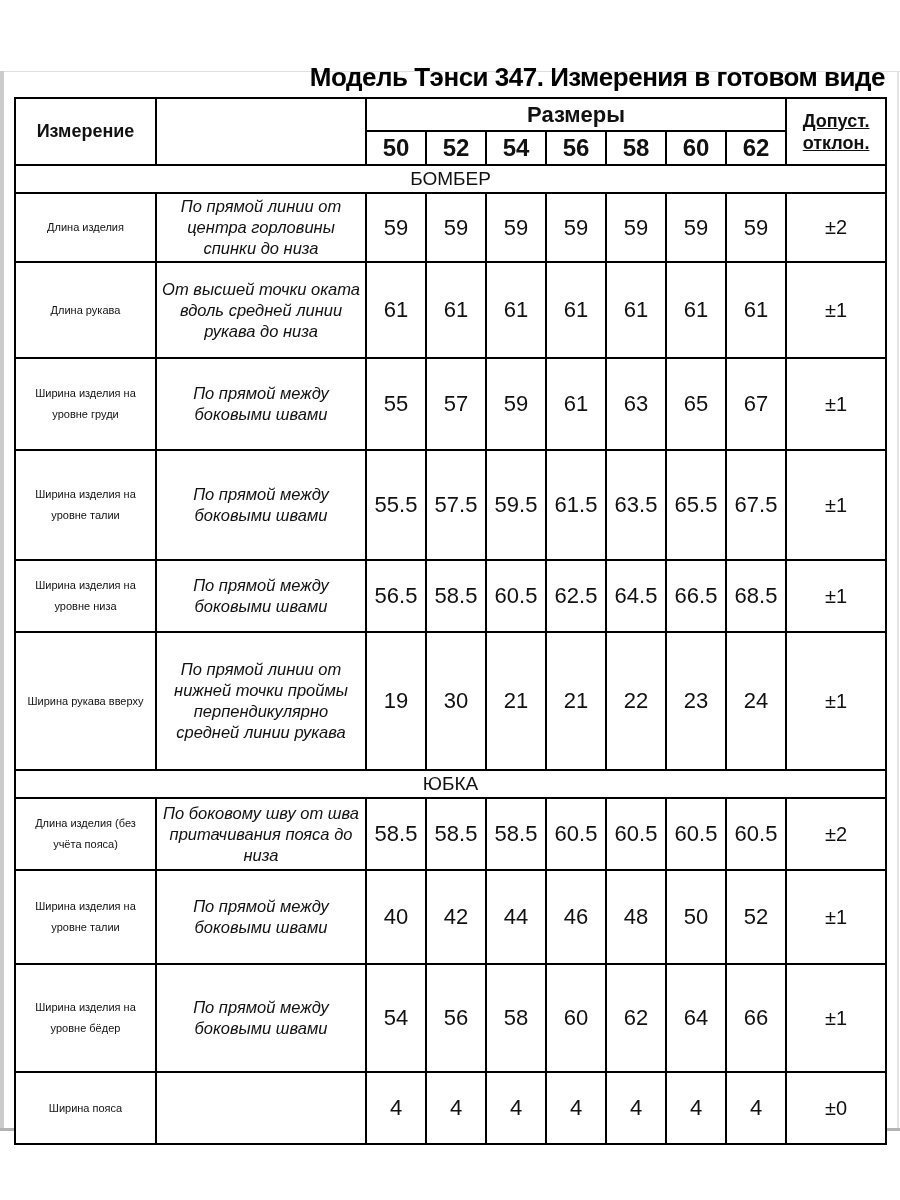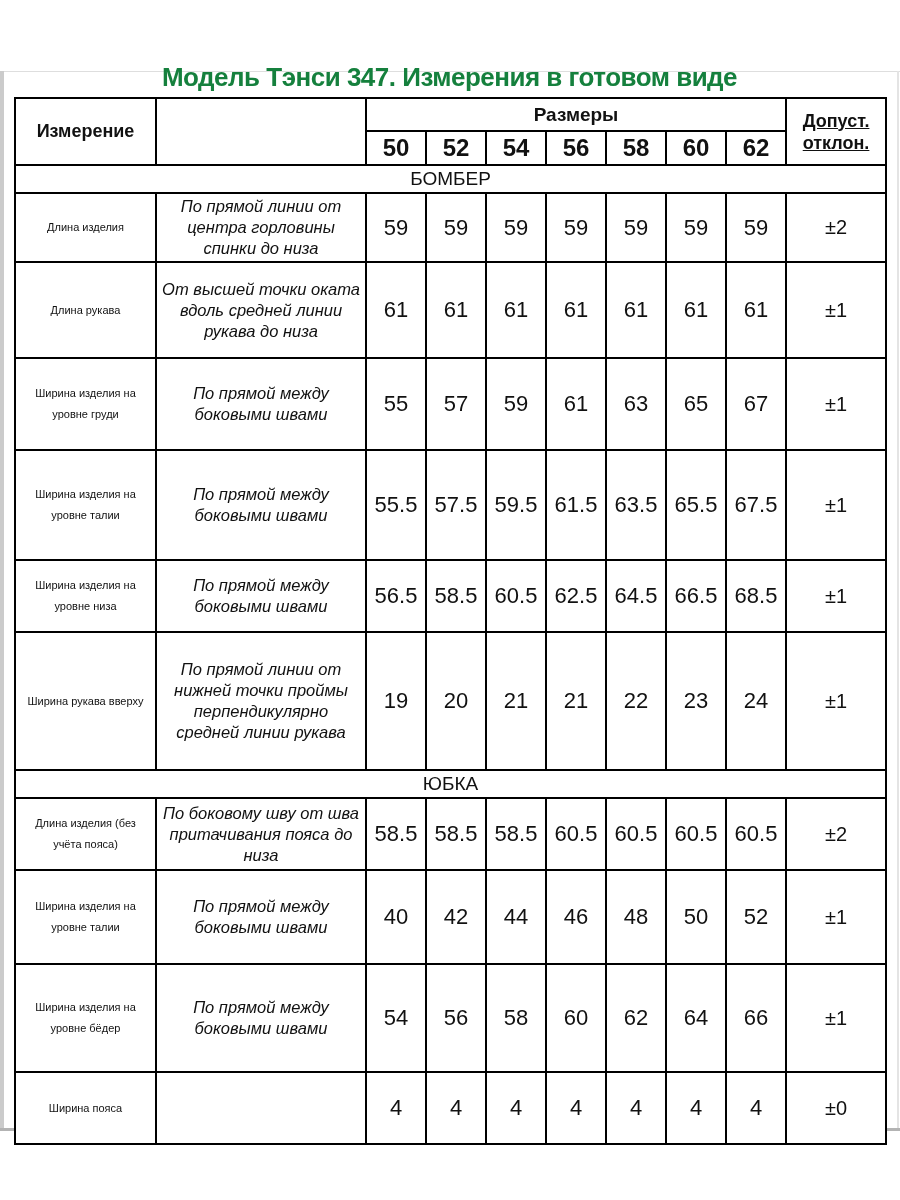--- a/index.html
+++ b/index.html
@@ -13,45 +13,45 @@
   }
   
   .edge-top    { position: absolute; left: 0; top: 71px; width: 900px; height: 1px; background: #dedede; }
   .edge-left   { position: absolute; left: 0; top: 71px; width: 4px;  height: 1060px; background: #cbcbcb; }
   .edge-right  { position: absolute; left: 897px; top: 71px; width: 2px; height: 1060px; background: #e4e4e4; }
   .edge-bottom { position: absolute; left: 0; top: 1128px; width: 900px; height: 3px; background: #b3b3b3; }
 
   .page-title {
     position: absolute;
     top: 62px; left: 14px; width: 871px;
-    text-align: center;
+    text-align: right;
     font-size: 26px;
     font-weight: bold;
     letter-spacing: -0.5px;
-    color: #15803d;
+    color: #000000;
   }
 
   table.measure-table {
     position: absolute;
     top: 97px; left: 14px;
     width: 871px;
     table-layout: fixed;
     border-collapse: collapse;
     background: #fff;
   }
   .measure-table th, .measure-table td {
     border: 2px solid #000;
     text-align: center;
     vertical-align: middle;
     padding: 2px 4px;
     overflow: hidden;
   }
   .measure-header   { font-size: 18px; font-weight: bold; }
   .blank-header     { }
-  .group-header     { font-size: 19px; font-weight: bold; }
+  .group-header     { font-size: 22px; font-weight: bold; }
   .size-th          { font-size: 24px; font-weight: bold; padding: 0 2px; }
   .tol-header       { font-size: 18px; font-weight: bold; line-height: 22px; padding: 2px 6px; text-decoration: underline; }
   .section-cell     { font-size: 19px; font-weight: normal; padding: 1px; }
   .label-cell       { font-size: 11px; line-height: 21px; padding: 3px 10px; }
   .desc-cell        { font-size: 16.5px; font-style: italic; line-height: 21px; padding: 3px 6px; }
   .value-cell       { font-size: 22px; padding: 0 1px; }
   .tol-cell         { font-size: 20px; }
 </style>
 </head>
 <body>
@@ -154,21 +154,21 @@
         <td class="value-cell">62.5</td>
         <td class="value-cell">64.5</td>
         <td class="value-cell">66.5</td>
         <td class="value-cell">68.5</td>
         <td class="tol-cell">±1</td>
       </tr>
       <tr style="height: 138px;">
         <td class="label-cell">Ширина рукава вверху</td>
         <td class="desc-cell">По прямой линии от нижней точки проймы перпендикулярно средней линии рукава</td>
         <td class="value-cell">19</td>
-        <td class="value-cell">20</td>
+        <td class="value-cell">30</td>
         <td class="value-cell">21</td>
         <td class="value-cell">21</td>
         <td class="value-cell">22</td>
         <td class="value-cell">23</td>
         <td class="value-cell">24</td>
         <td class="tol-cell">±1</td>
       </tr>
       <tr style="height: 27px;">
         <td colspan="10" class="section-cell">ЮБКА</td>
       </tr>

